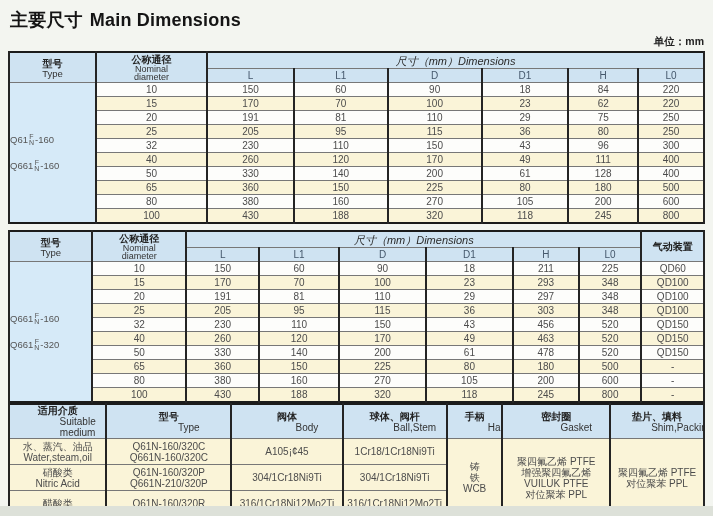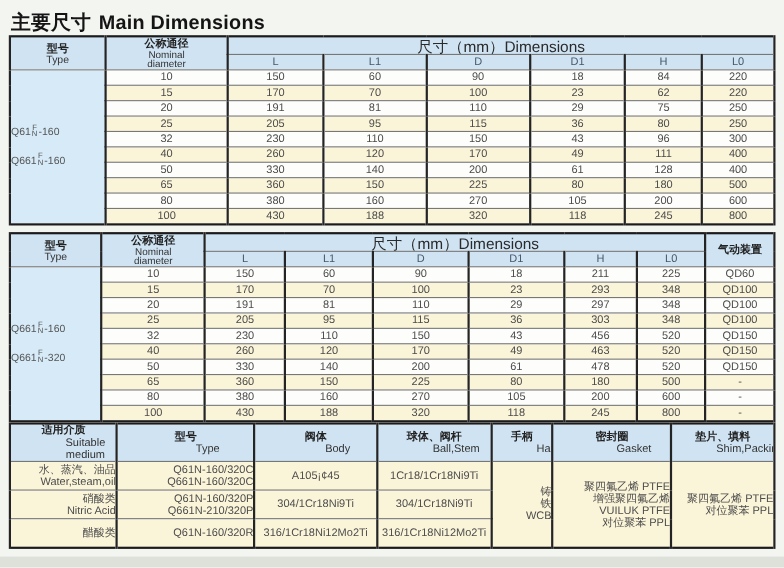--- a/index.html
+++ b/index.html
@@ -20,21 +20,21 @@
   table{border:2px solid #1b1b1b;}
   th,td{
     border-top:1px solid #777;border-bottom:1px solid #777;
     border-left:2px solid #242424;border-right:2px solid #242424;
     padding:0;text-align:center;overflow:hidden;
   }
   thead th{background:#cfe3f2;font-weight:normal;color:#2a2a2a;}
 
   
   .dim td{font-size:10px;color:#4c4c4c;height:13px;line-height:13px;}
-  .dim thead .dims-h{font-size:14px;height:15px;line-height:14px;}
+  .dim thead .dims-h{font-size:11px;height:15px;line-height:14px;font-style:italic;}
   .dim thead .sub th{font-size:10px;height:13px;line-height:12px;color:#44576b;}
   .dim .zh{font-weight:bold;font-size:10px;line-height:11px;color:#222;}
   .dim .en{font-size:9.5px;line-height:9px;color:#333;}
   .dim .en.sm{font-size:9px;line-height:8px;}
   .dim tbody tr:nth-child(even) td{background:#faf4d8;}
   .dim tbody tr:nth-child(odd) td{background:#fdfdfb;}
   .dim td.type-cell{
     background:#d6eaf8 !important;
     vertical-align:middle;
   }
@@ -48,34 +48,35 @@
   .t2 .c-type{width:12%}.t2 .c-dn{width:13.5%}.t2 .c-l{width:10.5%}.t2 .c-l1{width:11.5%}
   .t2 .c-d{width:12.5%}.t2 .c-d1{width:12.5%}.t2 .c-h{width:9.5%}.t2 .c-l0{width:9%}.t2 .c-qd{width:9%}
 
   .gap{height:6px;}
 
   
   .mat th{height:26px;}
   .mat th .zh{font-weight:bold;font-size:10px;line-height:11px;color:#222;}
   .mat th .en{font-size:10px;line-height:11px;color:#333;margin-left:40px;}
   .mat td{font-size:10px;color:#4c4c4c;background:#faf4d8;height:25px;vertical-align:middle;}
-  .mat td div{line-height:11px;text-align:right;}
+  .mat td div{line-height:11px;}
   .mat .c-med{width:14%}.mat .c-typ{width:18%}.mat .c-body{width:16%}.mat .c-ball{width:15%}
   .mat .c-hand{width:8%}.mat .c-gask{width:15.5%}.mat .c-shim{width:13.5%}
 
   .bottom-strip{position:absolute;left:0;bottom:0;width:713px;height:10px;background:#dde1d9;}
 </style>
 </head>
 <body>
 
 <div class="page">
 
   <div class="sec-title">
     <span>主要尺寸</span><span class="en">Main Dimensions</span>
   </div>
+  <div class="unit-line">单位：mm</div>
 
   <table class="dim t1">
     <colgroup>
       <col class="c-type">
         <col class="c-dn">
         <col class="c-l">
         <col class="c-l1">
         <col class="c-d">
         <col class="c-d1">
         <col class="c-h">

